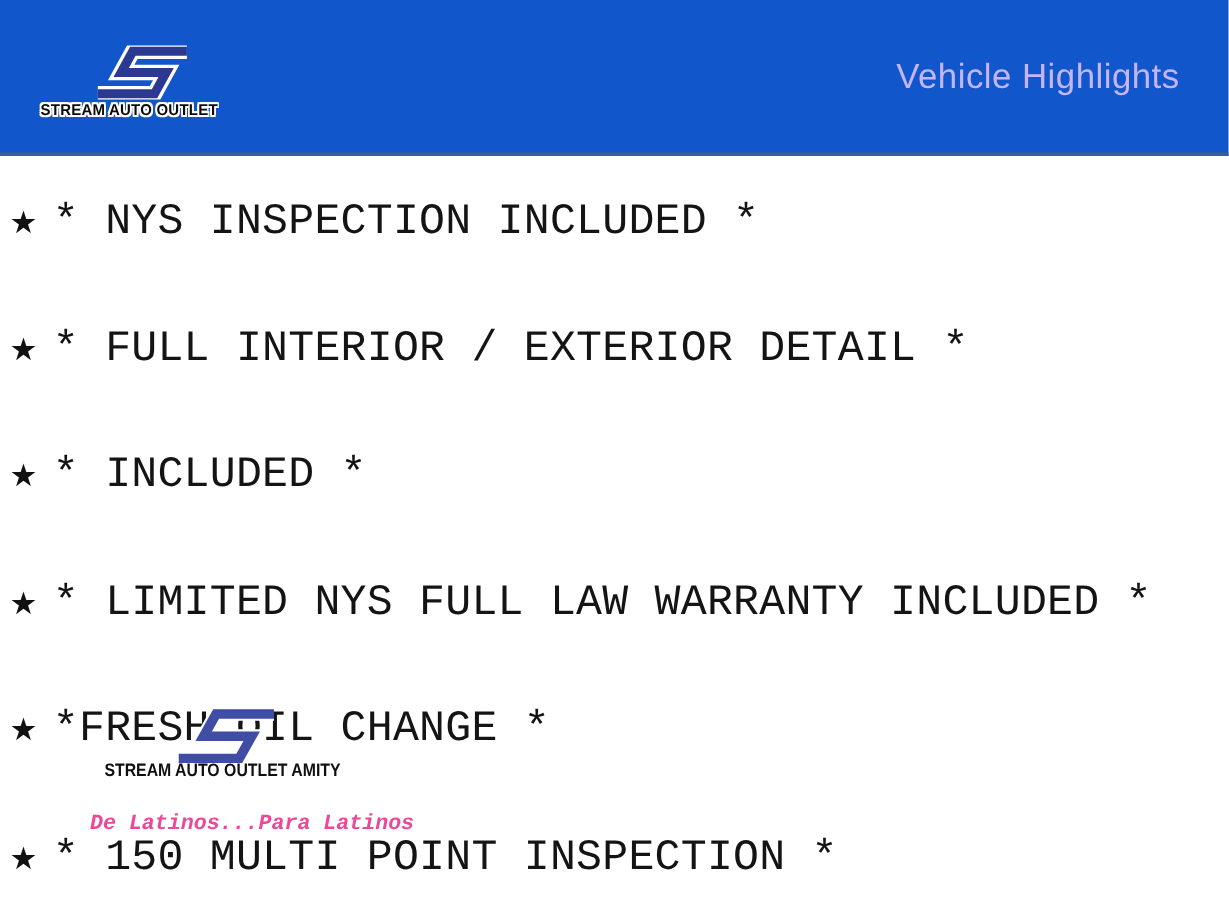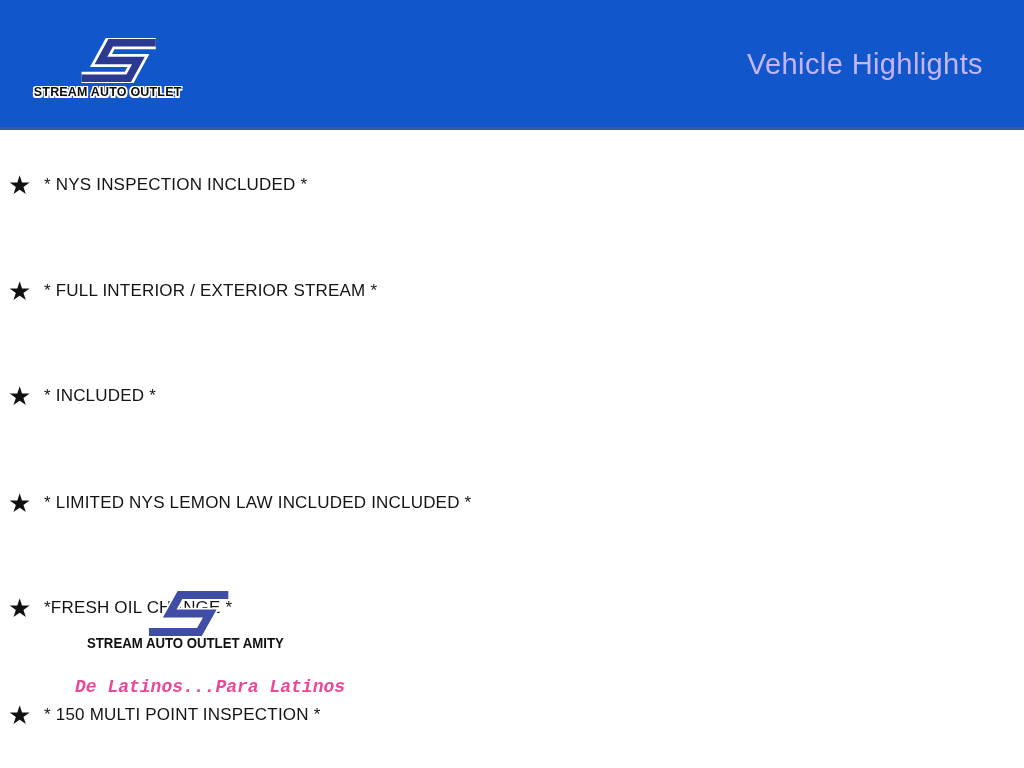--- a/index.html
+++ b/index.html
@@ -70,23 +70,24 @@
     color: #141414;
   }
   .hl-row .star {
     display: inline-block;
     width: 36px;
     font-size: 26px;
     line-height: 32px;
     color: #111;
   }
   .hl-row .hl-text {
-    font-size: 17px;
+    font-size: 36px;
     line-height: 32px;
     letter-spacing: 0.2px;
+    font-family: Liberation Mono, monospace;
   }
 
   
   .watermark-s {
     position: absolute;
     left: 143px; top: 590px;
     width: 92px; height: 47px;
     z-index: 5;
   }
   .watermark-line1 {
@@ -131,29 +132,29 @@
     </div>
     <div class="page-title">Vehicle Highlights</div>
   </div>
 
   <div class="hl-row" style="top:169px">
     <span class="star">★</span>
     <span class="hl-text">* NYS INSPECTION INCLUDED *</span>
   </div>
   <div class="hl-row" style="top:275px">
     <span class="star">★</span>
-    <span class="hl-text">* FULL INTERIOR / EXTERIOR STREAM *</span>
+    <span class="hl-text">* FULL INTERIOR / EXTERIOR DETAIL *</span>
   </div>
   <div class="hl-row" style="top:380px">
     <span class="star">★</span>
     <span class="hl-text">* INCLUDED *</span>
   </div>
   <div class="hl-row" style="top:487px">
     <span class="star">★</span>
-    <span class="hl-text">* LIMITED NYS LEMON LAW INCLUDED INCLUDED *</span>
+    <span class="hl-text">* LIMITED NYS FULL LAW WARRANTY INCLUDED *</span>
   </div>
   <div class="hl-row" style="top:592px">
     <span class="star">★</span>
     <span class="hl-text">*FRESH OIL CHANGE *</span>
   </div>
   <div class="hl-row" style="top:699px">
     <span class="star">★</span>
     <span class="hl-text">* 150 MULTI POINT INSPECTION *</span>
   </div>
 

